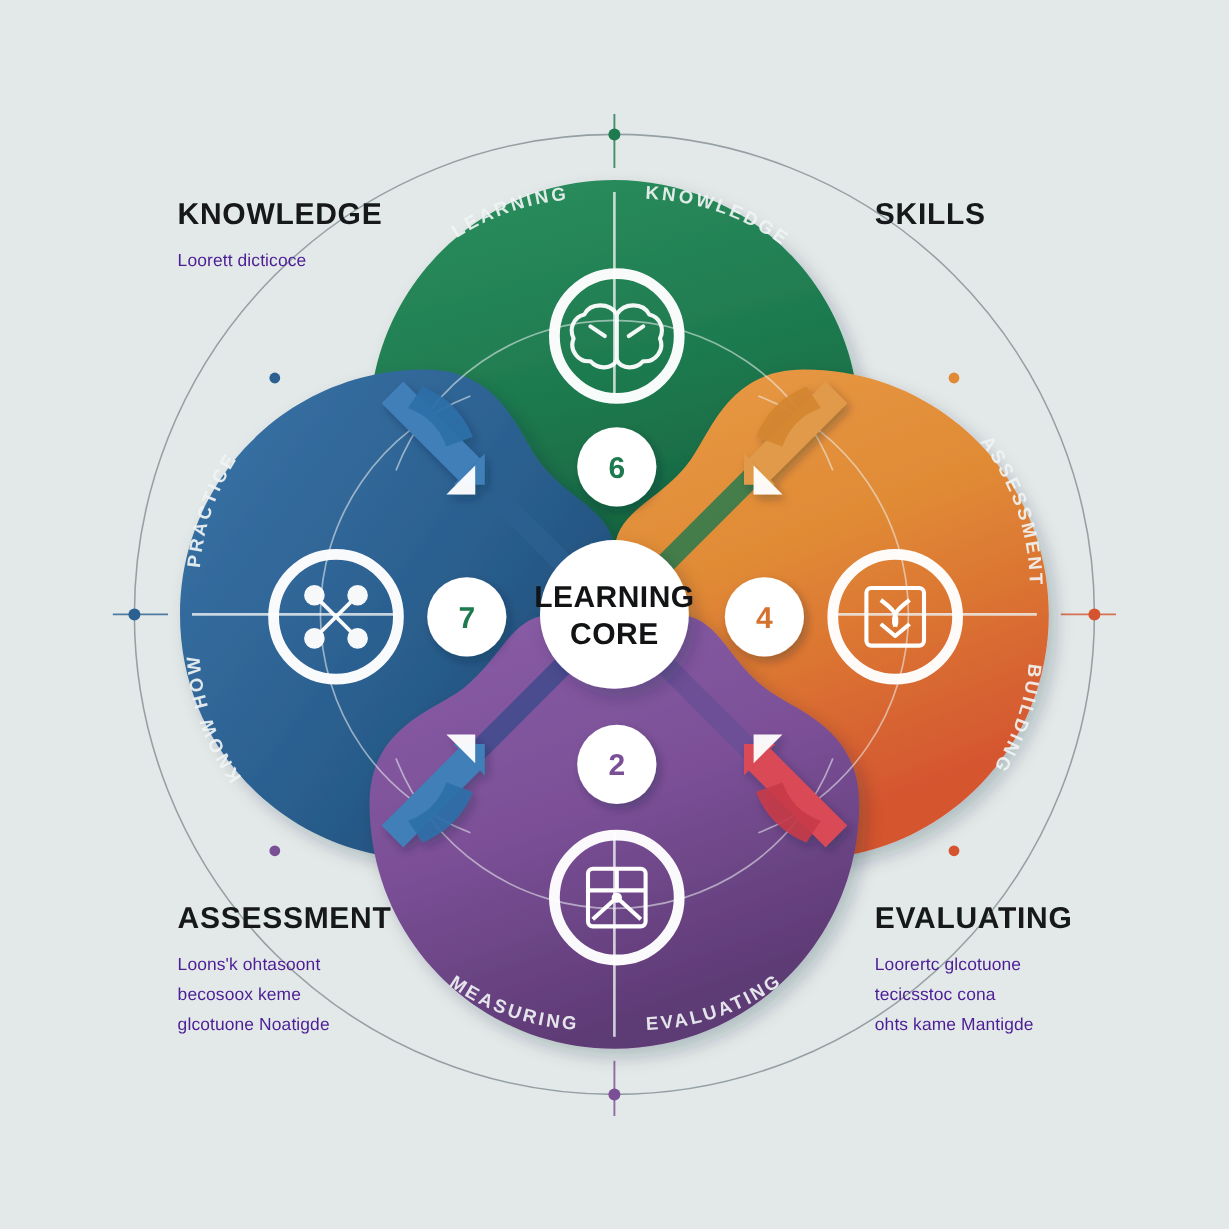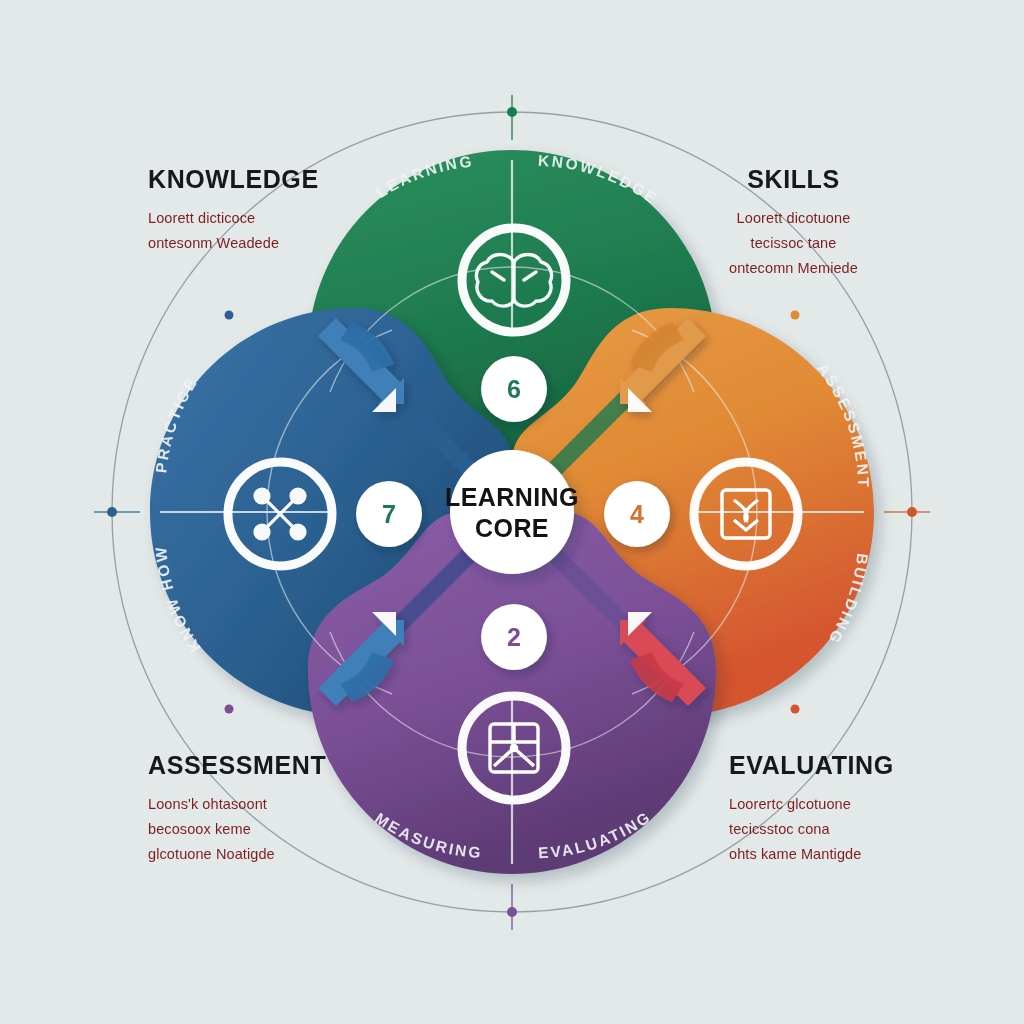--- a/index.html
+++ b/index.html
@@ -12,21 +12,21 @@
   }
   #stage{position:absolute;inset:0;width:1024px;height:1024px;}
   svg.diagram{position:absolute;left:0;top:0;width:1024px;height:1024px;display:block;}
 
   .quad-label{position:absolute;}
   .quad-title{
     font-size:25px;font-weight:bold;letter-spacing:.6px;color:#16181a;
     margin:0 0 14px 0;line-height:1;
   }
   .quad-body{
-    font-size:14.5px;color:#7f1d1d;line-height:1.72;margin:0;
+    font-size:14.5px;color:#4c1d95;line-height:1.72;margin:0;
     font-weight:400;letter-spacing:.1px;
   }
   .quad-body span{display:block;}
 
   #lbl-knowledge{left:148px;top:167px;}
   #lbl-skills{left:729px;top:167px;text-align:center;}
   #lbl-assessment{left:148px;top:753px;}
   #lbl-application{left:729px;top:753px;}
 
   .core-text{
@@ -268,31 +268,25 @@
       <circle cx="512" cy="512" r="62" fill="#ffffff" filter="url(#softShadow)"></circle>
       <text class="core-text" x="512" y="506" text-anchor="middle">LEARNING</text>
       <text class="core-text" x="512" y="537" text-anchor="middle">CORE</text>
     </g>
   </svg>
 
   <div class="quad-label" id="lbl-knowledge">
     <div class="quad-title">KNOWLEDGE</div>
     <div class="quad-body">
       <span>Loorett dicticoce</span>
-      <span>ontesonm Weadede</span>
     </div>
   </div>
 
   <div class="quad-label" id="lbl-skills">
     <div class="quad-title">SKILLS</div>
-    <div class="quad-body">
-      <span>Loorett dicotuone</span>
-      <span>tecissoc tane</span>
-      <span>ontecomn Memiede</span>
-    </div>
   </div>
 
   <div class="quad-label" id="lbl-assessment">
     <div class="quad-title">ASSESSMENT</div>
     <div class="quad-body">
       <span>Loons'k ohtasoont</span>
       <span>becosoox keme</span>
       <span>glcotuone Noatigde</span>
     </div>
   </div>

